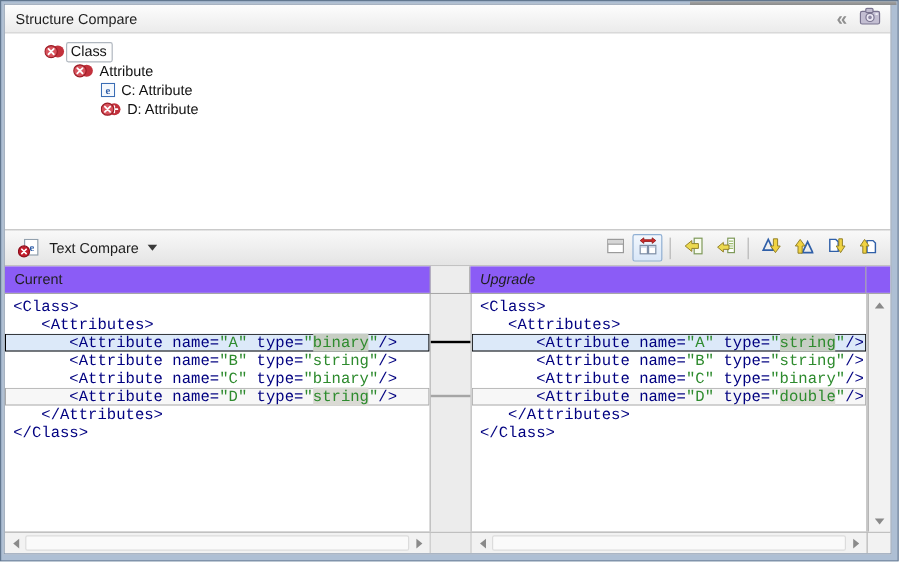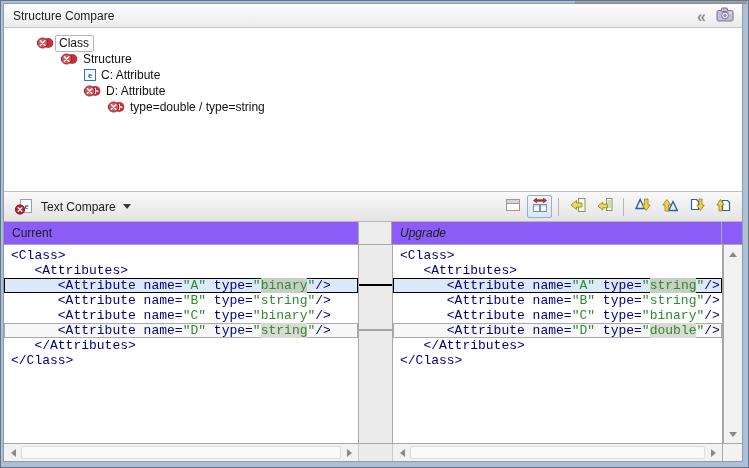--- a/index.html
+++ b/index.html
@@ -116,52 +116,41 @@
           <span class="tree-label focused">Class</span>
         </div>
         <div class="tree-row" style="padding-left: 57px;">
           <span class="ticon">
             <svg width="17" height="12" viewBox="0 0 17 12">
               <ellipse cx="11.2" cy="6" rx="5.2" ry="5" fill="#c2313c"></ellipse>
               <ellipse cx="5.6" cy="6" rx="5.2" ry="5" fill="#d8535d" stroke="#9c1d26"></ellipse>
               <path d="M3.4 3.8 L7.8 8.2 M7.8 3.8 L3.4 8.2" stroke="#fff" stroke-width="1.5" stroke-linecap="round"></path>
             </svg>
           </span>
-          <span class="tree-label">Structure</span>
+          <span class="tree-label">Attribute</span>
         </div>
         <div class="tree-row" style="padding-left: 80px;">
           <span class="ticon">
             <svg width="12" height="12" viewBox="0 0 12 12">
               <rect x="0.5" y="0.5" width="11" height="11" fill="#f4f8fd" stroke="#3a6db5"></rect>
               <text x="6" y="9" text-anchor="middle" font-size="9" font-weight="bold" fill="#2e5da8" font-family="Liberation Serif, serif">e</text>
             </svg>
           </span>
           <span class="tree-label">C: Attribute</span>
         </div>
         <div class="tree-row" style="padding-left: 80px;">
           <span class="ticon">
             <svg width="17" height="12" viewBox="0 0 17 12">
               <ellipse cx="11.2" cy="6" rx="5.2" ry="5" fill="#c2313c"></ellipse>
               <path d="M11.2 3.4 V8.6 M8.6 6 H13.8" stroke="#fff" stroke-width="1.5" stroke-linecap="round"></path>
               <ellipse cx="5.6" cy="6" rx="5.2" ry="5" fill="#d8535d" stroke="#9c1d26"></ellipse>
               <path d="M3.4 3.8 L7.8 8.2 M7.8 3.8 L3.4 8.2" stroke="#fff" stroke-width="1.5" stroke-linecap="round"></path>
             </svg>
           </span>
           <span class="tree-label">D: Attribute</span>
-        </div>
-        <div class="tree-row" style="padding-left: 104px;">
-          <span class="ticon">
-            <svg width="17" height="12" viewBox="0 0 17 12">
-              <ellipse cx="11.2" cy="6" rx="5.2" ry="5" fill="#c2313c"></ellipse>
-              <path d="M11.2 3.4 V8.6 M8.6 6 H13.8" stroke="#fff" stroke-width="1.5" stroke-linecap="round"></path>
-              <ellipse cx="5.6" cy="6" rx="5.2" ry="5" fill="#d8535d" stroke="#9c1d26"></ellipse>
-              <path d="M3.4 3.8 L7.8 8.2 M7.8 3.8 L3.4 8.2" stroke="#fff" stroke-width="1.5" stroke-linecap="round"></path>
-            </svg>
-          </span>
-          <span class="tree-label">type=double / type=string</span>
         </div>
       </div>
 
     <div class="tc-header">
       <span class="icon-btn">
           <svg width="18" height="16" viewBox="0 0 18 16">
             <rect x="5.5" y="0.5" width="11" height="13" fill="#fff" stroke="#92a0ad"></rect>
             <text x="11.5" y="10" text-anchor="middle" font-size="9" font-weight="bold" fill="#2e5da8" font-family="Liberation Serif, serif">e</text>
             <circle cx="5" cy="10.5" r="4.6" fill="#c41d2c" stroke="#8e0f1c"></circle>
             <path d="M3.2 8.7 L6.8 12.3 M6.8 8.7 L3.2 12.3" stroke="#fff" stroke-width="1.4" stroke-linecap="round"></path>

